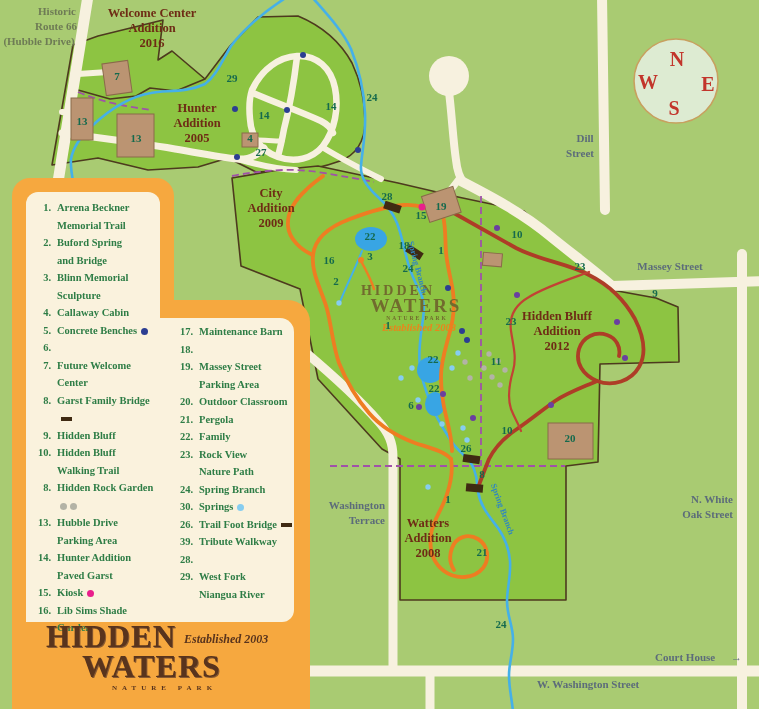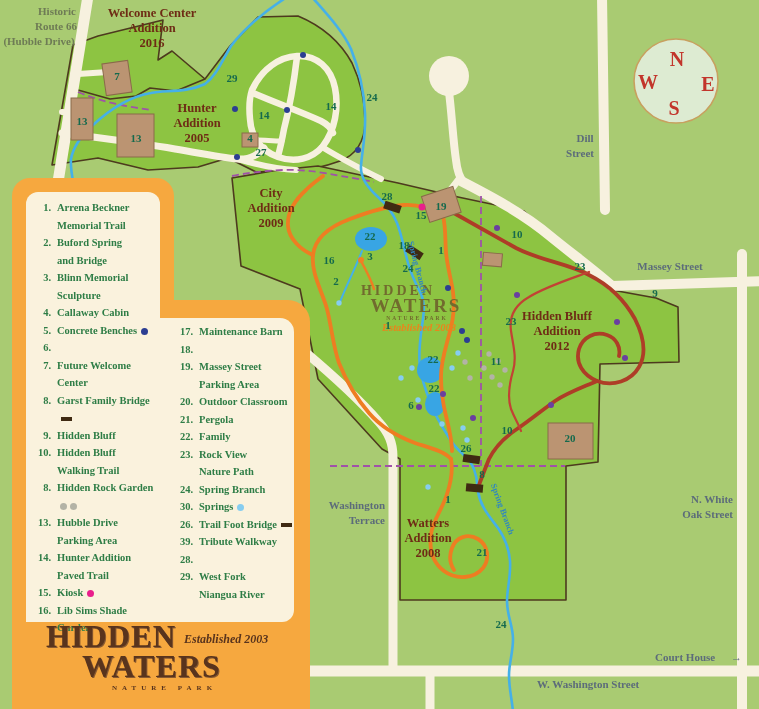--- a/index.html
+++ b/index.html
@@ -314,21 +314,21 @@
           <span class="llabel">Hidden Rock Garden<span class="marker m-dot m-gray"></span><span class="marker m-dot m-gray"></span></span>
         </div>
         <div class="lrow">
           <span class="lnum">13.</span>
           <span class="llabel">Hubble Drive
 Parking Area</span>
         </div>
         <div class="lrow">
           <span class="lnum">14.</span>
           <span class="llabel">Hunter Addition
-Paved Trail</span>
+Paved Garst</span>
         </div>
         <div class="lrow">
           <span class="lnum">15.</span>
           <span class="llabel">Kiosk<span class="marker m-dot m-pink"></span></span>
         </div>
         <div class="lrow">
           <span class="lnum">16.</span>
           <span class="llabel">Lib Sims Shade Garden</span>
         </div>
       </div>

